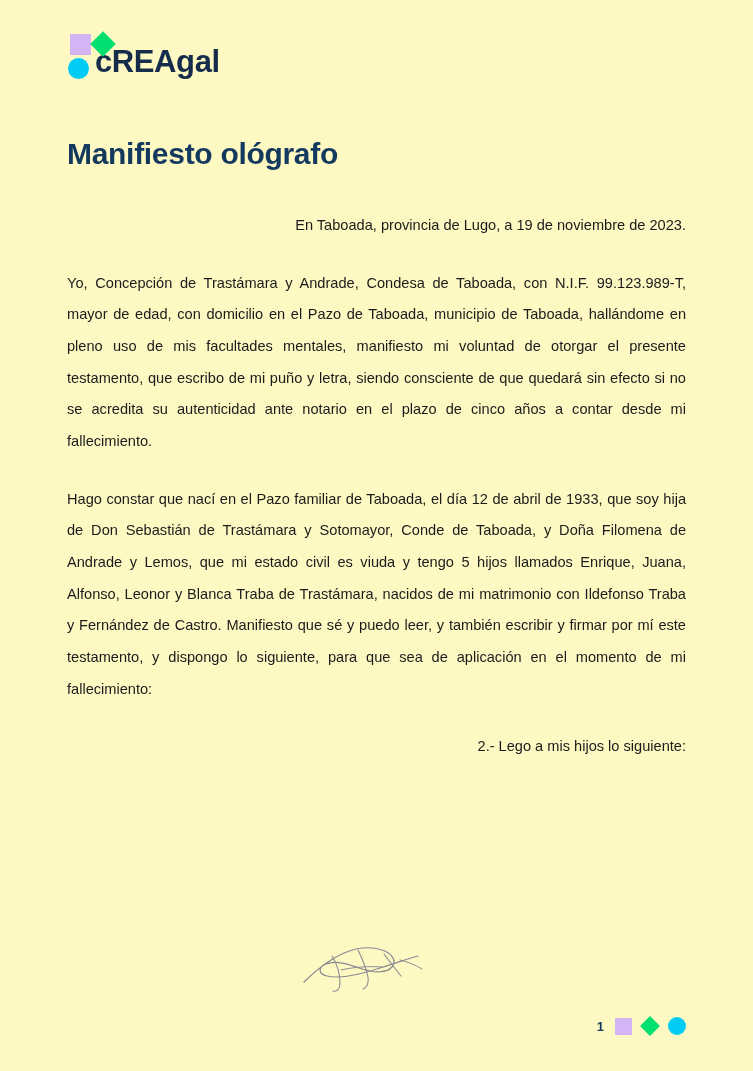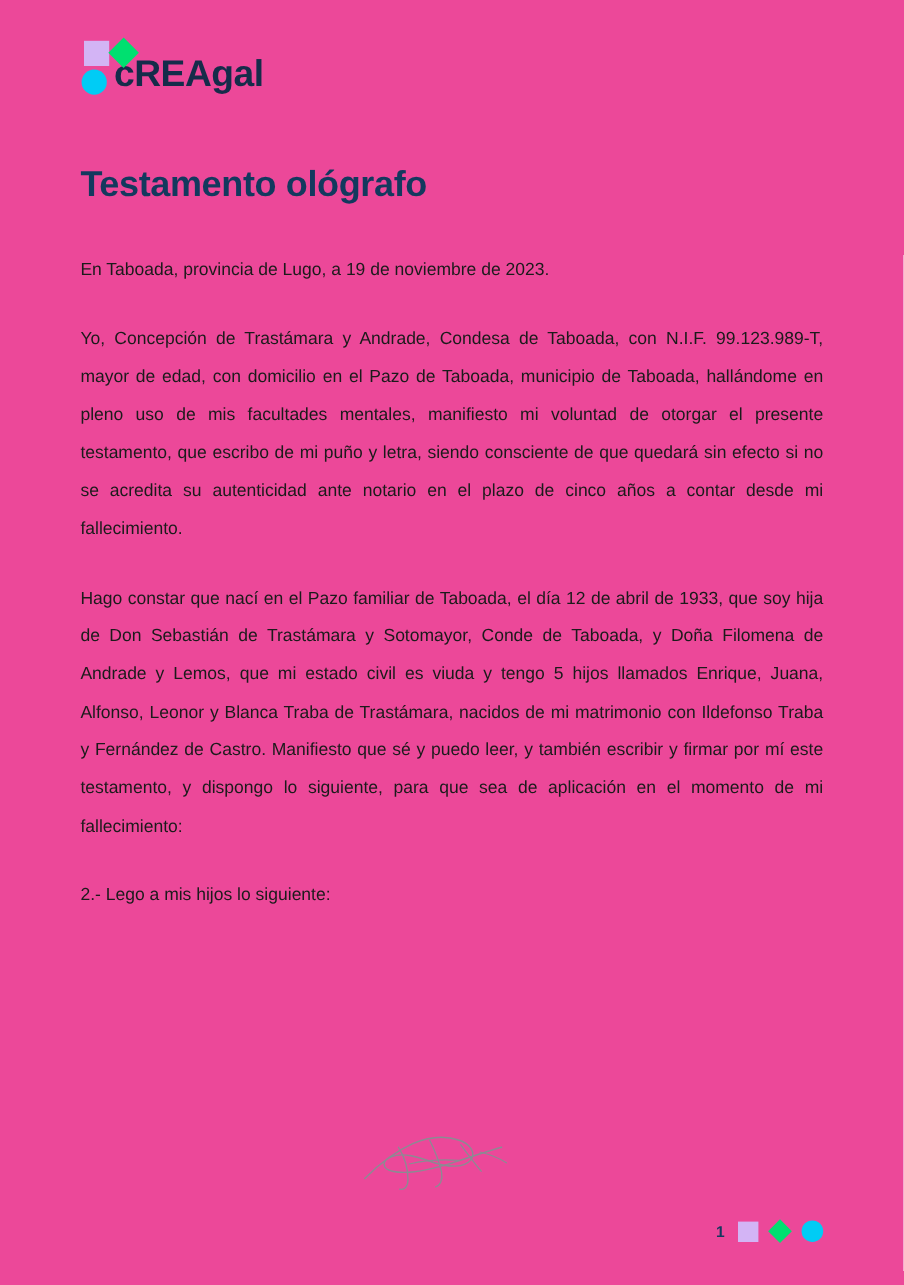--- a/index.html
+++ b/index.html
@@ -10,21 +10,21 @@
   }
 
   body {
     font-family: "Liberation Sans", "DejaVu Sans", sans-serif;
   }
 
   .page {
     position: relative;
     width: 753px;
     height: 1071px;
-    background: #ec4899;
+    background: #fef9c3;
     overflow: hidden;
     box-sizing: border-box;
   }
 
   
   .brand {
     position: absolute;
     left: 67px;
     top: 28px;
     display: flex;
@@ -107,21 +107,21 @@
 
   .para:last-child {
     margin-bottom: 0;
   }
 
   .para.tight {
     margin-bottom: 0;
   }
 
   .para.nojust {
-    text-align: left;
+    text-align: right;
   }
 
   
   .signature {
     position: absolute;
     left: 296px;
     top: 934px;
     width: 150px;
     height: 62px;
   }
@@ -179,21 +179,21 @@
     <div class="brand-mark">
       <div class="mark-square"></div>
       <div class="mark-diamond"></div>
       <div class="mark-circle"></div>
     </div>
     <div class="brand-word">cREAgal</div>
   </div>
 
   <div class="doc">
 
-    <h1 class="doc-title">Testamento ológrafo</h1>
+    <h1 class="doc-title">Manifiesto ológrafo</h1>
 
     <p class="para nojust">En Taboada, provincia de Lugo, a 19 de noviembre de 2023.</p>
 
     <p class="para">Yo, Concepción de Trastámara y Andrade, Condesa de Taboada, con N.I.F. 99.123.989-T, mayor de edad, con domicilio en el Pazo de Taboada, municipio de Taboada, hallándome en pleno uso de mis facultades mentales, manifiesto mi voluntad de otorgar el presente testamento, que escribo de mi puño y letra, siendo consciente de que quedará sin efecto si no se acredita su autenticidad ante notario en el plazo de cinco años a contar desde mi fallecimiento.</p>
 
     <p class="para">Hago constar que nací en el Pazo familiar de Taboada, el día 12 de abril de 1933, que soy hija de Don Sebastián de Trastámara y Sotomayor, Conde de Taboada, y Doña Filomena de Andrade y Lemos, que mi estado civil es viuda y tengo 5 hijos llamados Enrique, Juana, Alfonso, Leonor y Blanca Traba de Trastámara, nacidos de mi matrimonio con Ildefonso Traba y Fernández de Castro. Manifiesto que sé y puedo leer, y también escribir y firmar por mí este testamento, y dispongo lo siguiente, para que sea de aplicación en el momento de mi fallecimiento:</p>
 
     <p class="para nojust tight">2.- Lego a mis hijos lo siguiente:</p>
 
 

